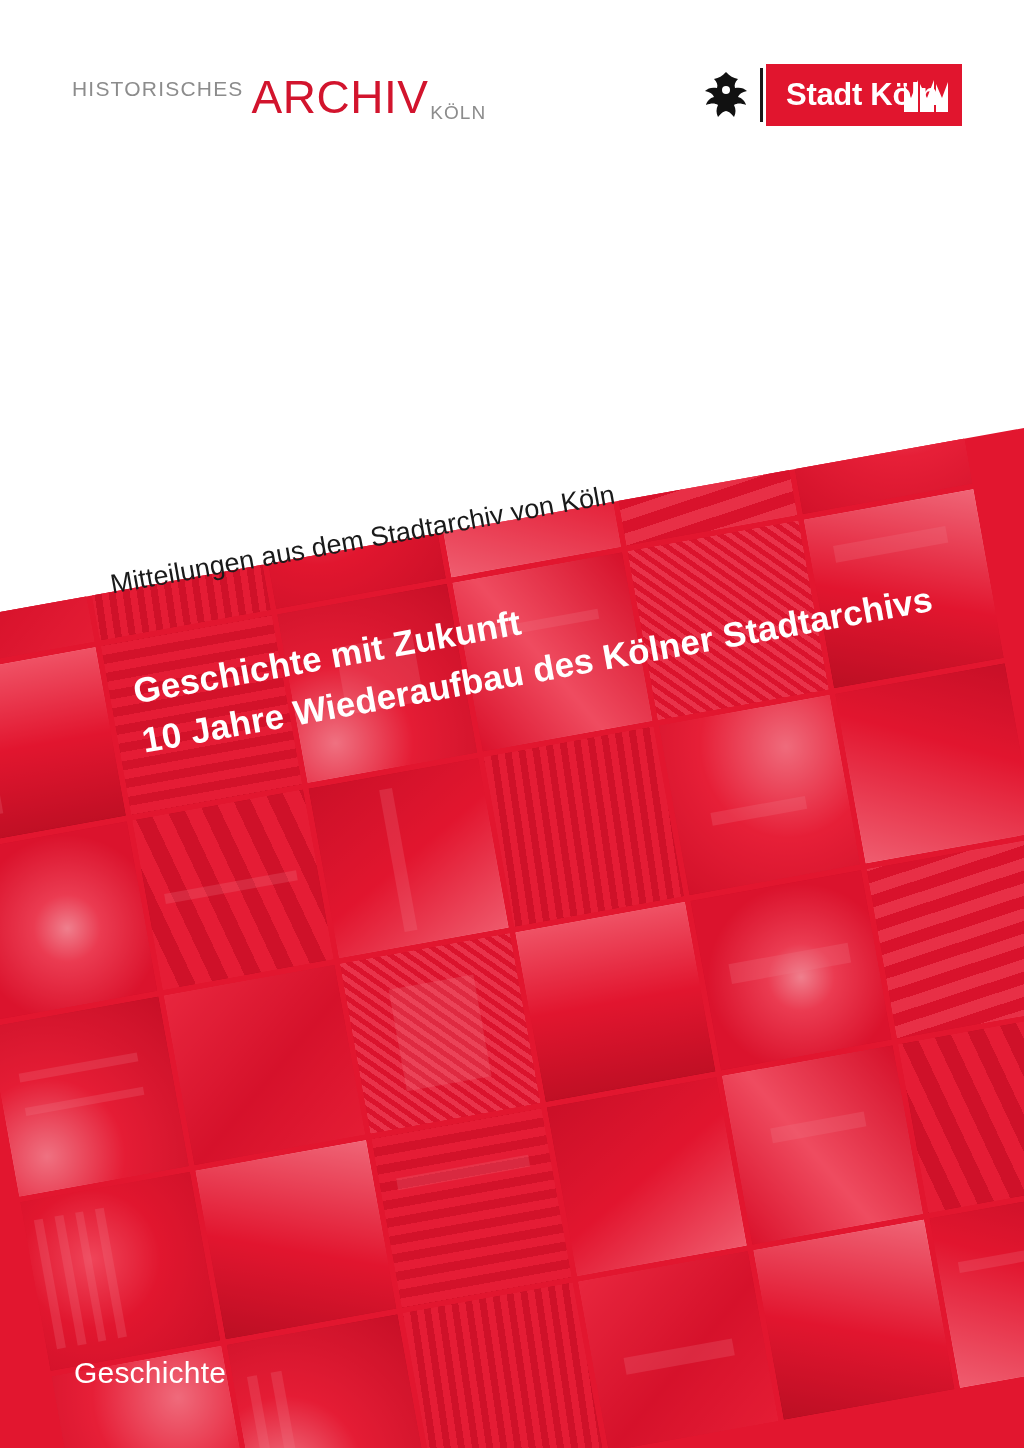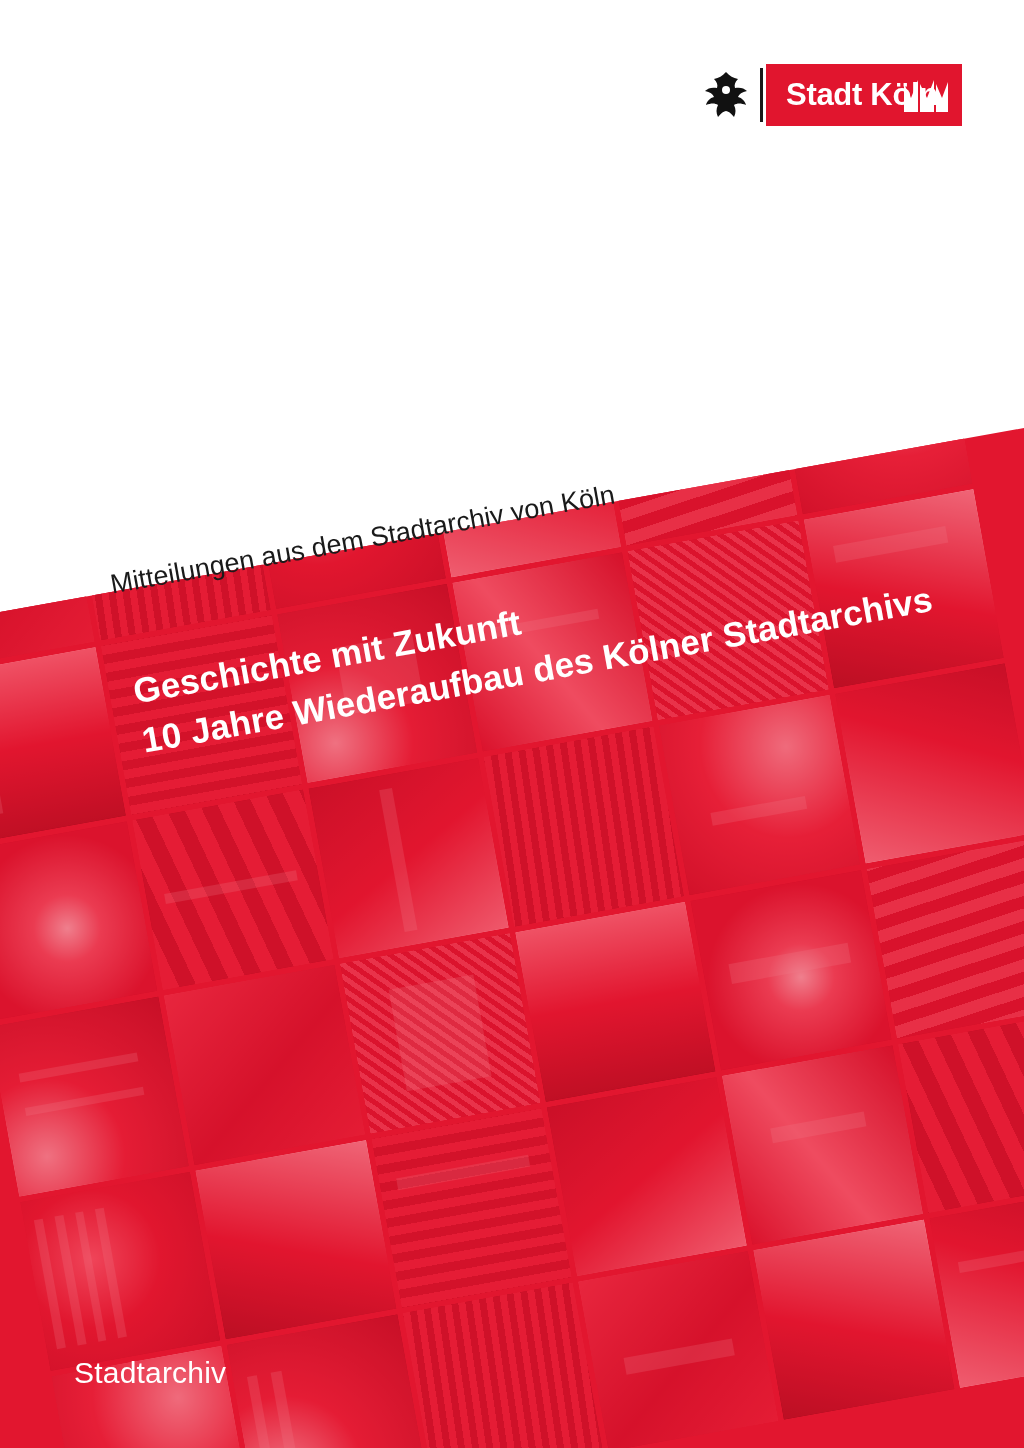--- a/index.html
+++ b/index.html
@@ -206,20 +206,23 @@
     font-size: 30px;
     font-weight: 400;
     letter-spacing: 0.2px;
   }
 </style>
 </head>
 <body>
 
 <div class="header">
 
+  <div class="archiv-logo">
+    <span class="hist">HISTORISCHES</span><span class="archiv">ARCHIV</span><span class="koeln">KÖLN</span>
+  </div>
 
   <div class="stadt-koeln">
     <div class="sk-white"></div>
     <div class="sk-red"></div>
     <div class="sk-divider"></div>
 
     <svg class="sk-eagle" viewBox="0 0 56 50">
       <path d="M28 2 C24 6 21 8 16 9 C19 12 20 15 19 18 C14 17 10 18 7 21 C12 22 15 24 16 27 C12 28 9 31 8 35 C13 33 17 33 20 35 C18 39 18 43 20 47 C23 43 26 41 28 41 C30 41 33 43 36 47 C38 43 38 39 36 35 C39 33 43 33 48 35 C47 31 44 28 40 27 C41 24 44 22 49 21 C46 18 42 17 37 18 C36 15 37 12 40 9 C35 8 32 6 28 2 Z" fill="#111111"></path>
       <circle cx="28" cy="20" r="4" fill="#ffffff"></circle>
     </svg>
@@ -324,13 +327,13 @@
   </div>
 </div>
 
 <div class="title-group subtitle-top">Mitteilungen aus dem Stadtarchiv von Köln</div>
 
 <div class="title-group main-title">
   <div class="line1">Geschichte mit Zukunft</div>
   <div class="line2">10 Jahre Wiederaufbau des Kölner Stadtarchivs</div>
 </div>
 
-<div class="sonderband">Stadtarchiv</div>
+<div class="sonderband">Geschichte</div>
 
 </body></html>

